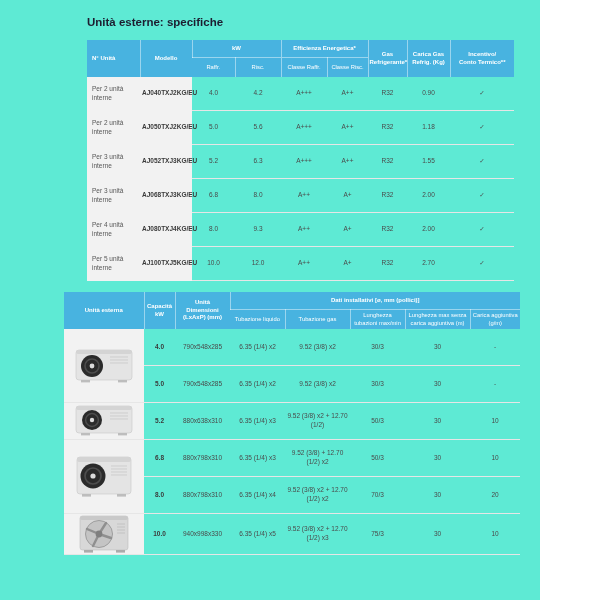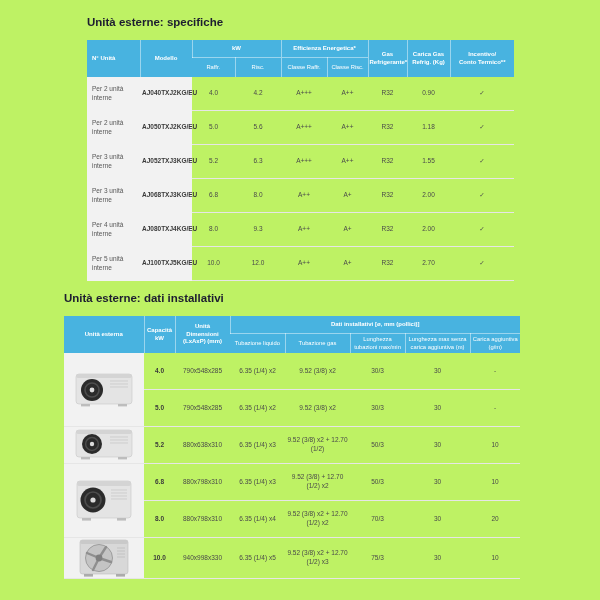--- a/index.html
+++ b/index.html
@@ -1,17 +1,17 @@
 <!DOCTYPE html>
 <html><head>
 <meta charset="utf-8">
 <style>
   html,body{margin:0;padding:0;background:#fff;}
   body{width:600px;height:600px;overflow:hidden;font-family:"Liberation Sans",sans-serif;-webkit-font-smoothing:antialiased;}
-  .page{position:relative;width:600px;height:600px;background:#bef264;}
+  .page{position:relative;width:540px;height:600px;background:#5eead4;}
   .sec1{position:absolute;left:87px;top:16px;width:427px;}
   .sec2{position:absolute;left:64px;top:292px;width:456px;}
   h2.title{font-size:11.5px;font-weight:bold;color:#1d1d30;margin:0 0 12px 0;font-family:"Liberation Sans",sans-serif;}
   table.t{border-collapse:collapse;table-layout:fixed;width:100%;}
   table.t th{background:#48b3e0;color:#fff;font-weight:bold;font-size:6px;line-height:1.3;padding:2px 1px;text-align:center;vertical-align:middle;}
   table.t thead th{border-left:1px solid rgba(255,255,255,0.45);}
   table.t thead tr th:first-child{border-left:none;}
   table.t th.grp{border-bottom:1px solid rgba(255,255,255,0.45);height:13px;}
   table.t th.sub{font-weight:normal;font-size:5.8px;height:15px;}
   table.t th.al{text-align:left;padding-left:5px;}
@@ -126,21 +126,20 @@
           <td>A+</td>
           <td>R32</td>
           <td>2.70</td>
           <td class="chk">✓</td>
         </tr>
       </tbody>
     </table>
   </section>
 
   <section class="sec2">
-    <h2 class="title">Unità esterne: dati installativi</h2>
     <table class="t t2">
       <colgroup>
         <col style="width:80px">
           <col style="width:31px">
           <col style="width:55px">
           <col style="width:55px">
         <col style="width:65px">
           <col style="width:55px">
           <col style="width:65px">
           <col style="width:50px">

